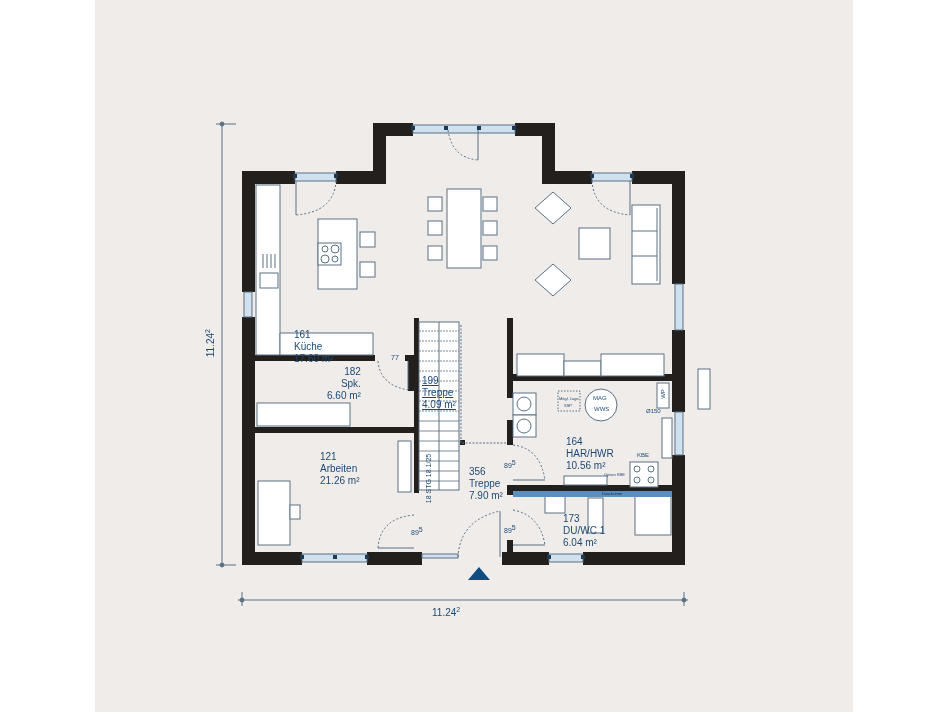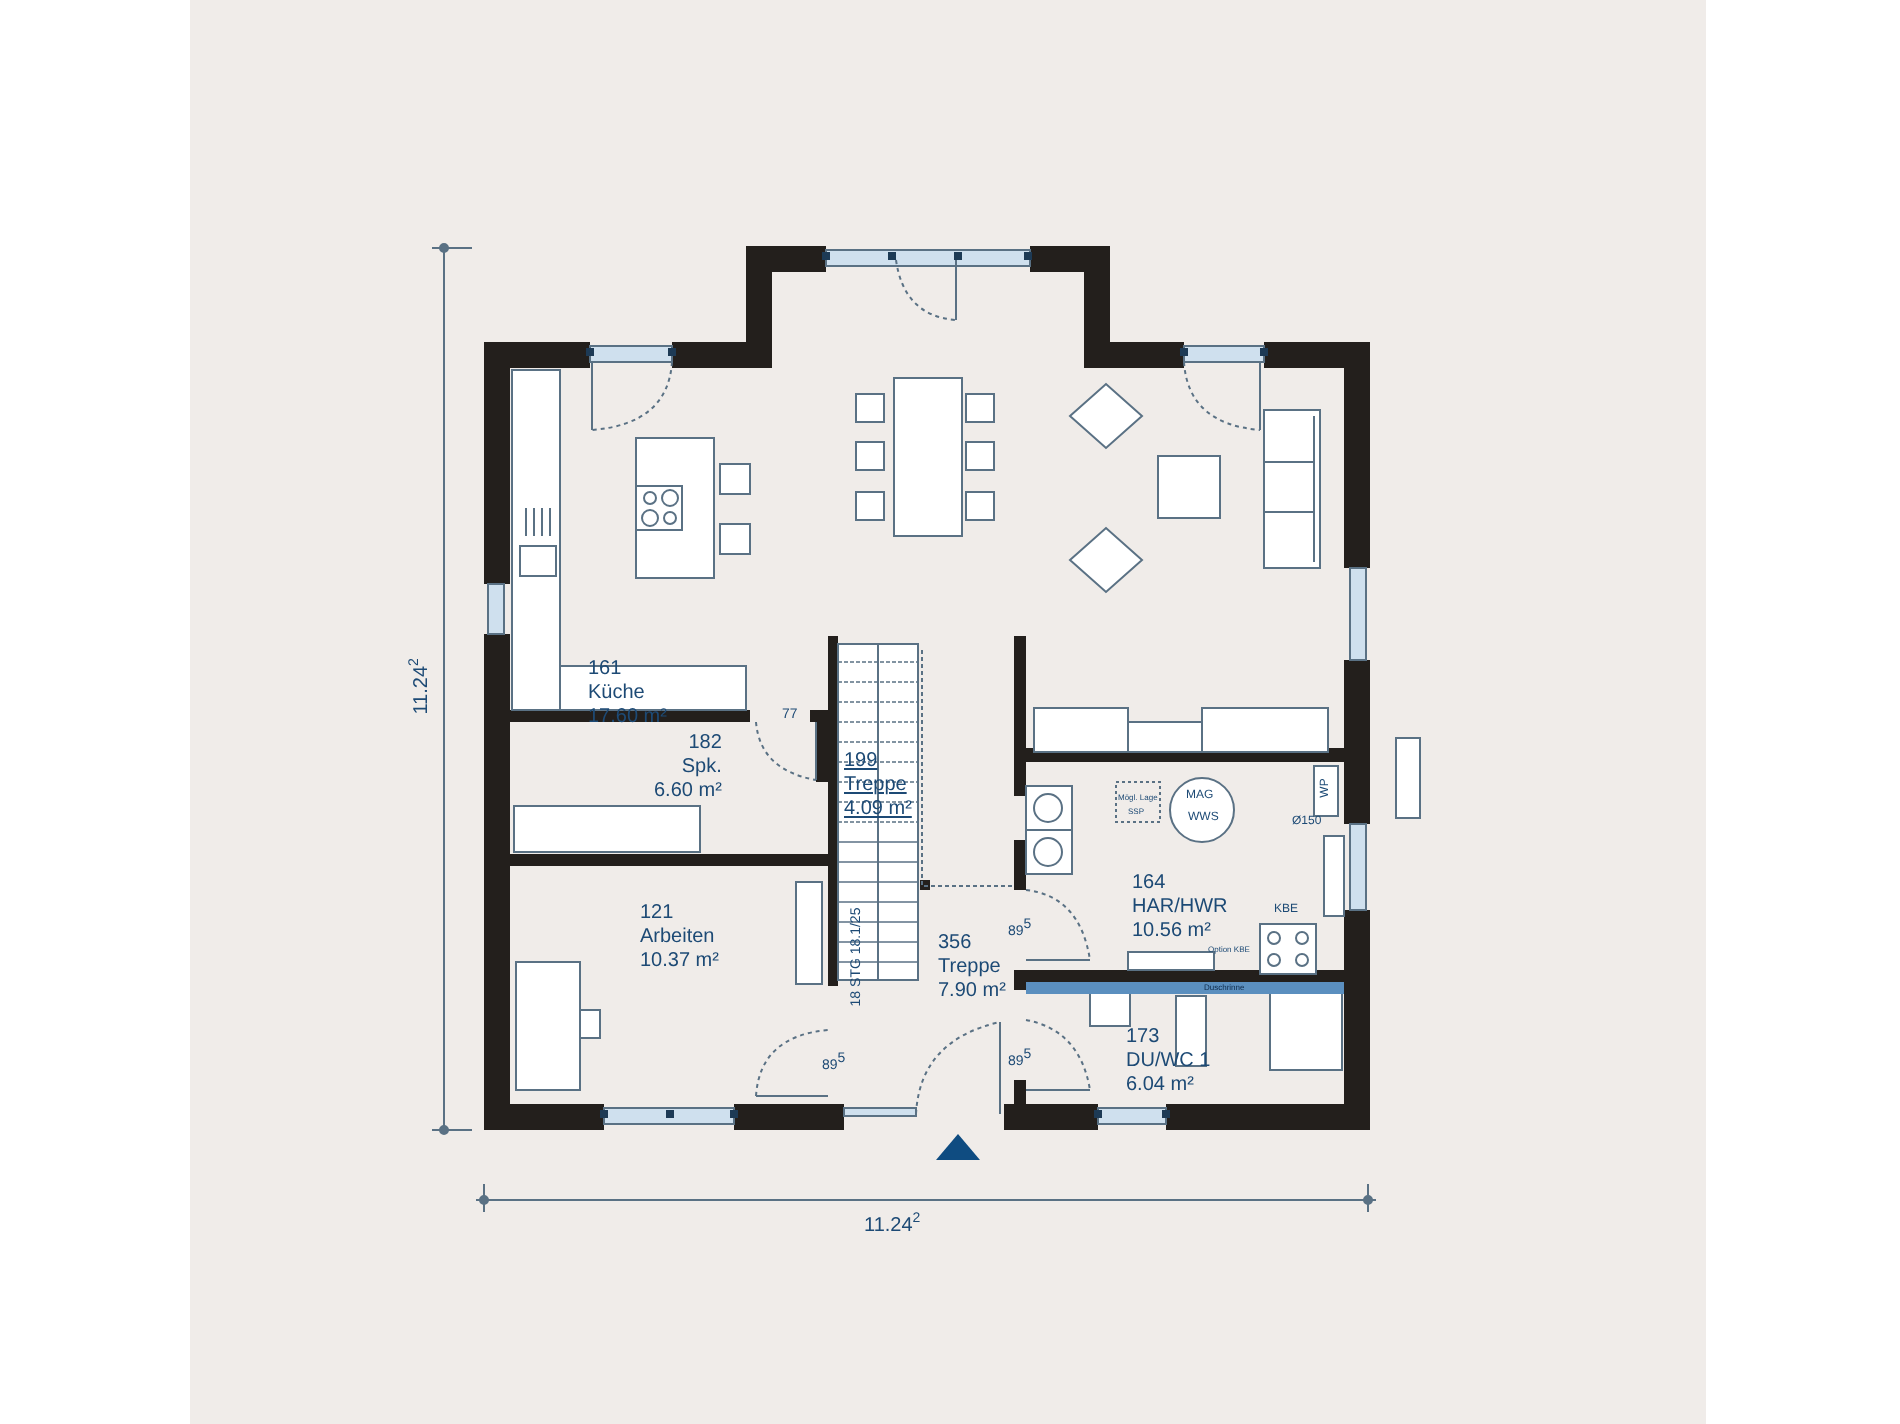--- a/index.html
+++ b/index.html
@@ -235,21 +235,21 @@
   <div>6.60 m²</div>
 </div>
 <div class="lbl" style="left:422px;top:375px;text-decoration:underline;">
   <div>199</div>
   <div>Treppe</div>
   <div>4.09 m²</div>
 </div>
 <div class="lbl" style="left:320px;top:451px;">
   <div>121</div>
   <div>Arbeiten</div>
-  <div>10.37 m²</div>
+  <div>21.26 m²</div>
 </div>
 <div class="lbl" style="left:469px;top:466px;">
   <div>356</div>
   <div>Treppe</div>
   <div>7.90 m²</div>
 </div>
 <div class="lbl" style="left:566px;top:436px;">
   <div>164</div>
   <div>HAR/HWR</div>
   <div>10.56 m²</div>

